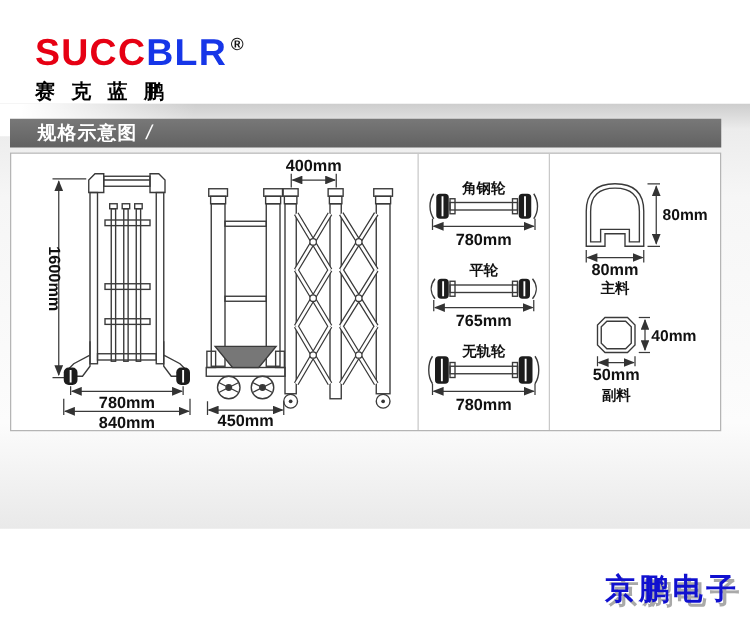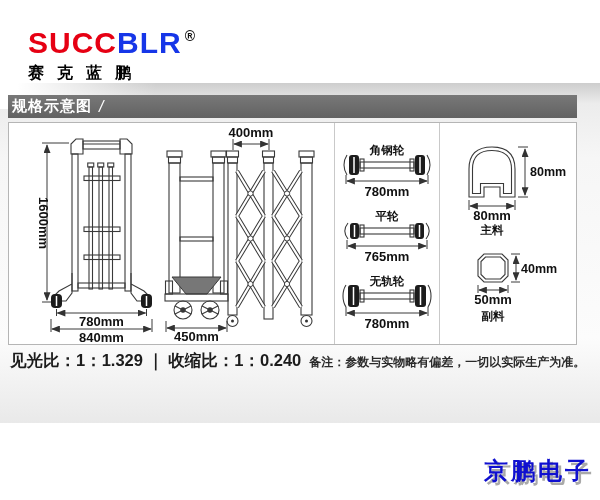--- a/index.html
+++ b/index.html
@@ -17,21 +17,21 @@
   .logo-cn{margin-top:5px;font-size:16px;font-weight:700;letter-spacing:13px;color:#000;
     font-family:"Liberation Serif",serif;white-space:nowrap;}
   
   .band{position:absolute;left:0;top:83px;width:600px;height:340px;
     background:linear-gradient(180deg,#cdcdcd 0%,#ececec 6%,#f6f6f6 22%,#fcfcfc 75%,#e9e9e9 100%);}
   .band::before{content:"";position:absolute;left:0;top:0;width:220px;height:26px;
     background:linear-gradient(100deg,#ffffff 8%,rgba(255,255,255,0) 70%);}
   
   .titlebar{position:absolute;left:8px;top:95px;width:569px;height:23px;box-sizing:border-box;
     background:linear-gradient(180deg,#787878,#626262);color:#fff;
-    display:flex;align-items:center;padding-left:4px;}
+    display:flex;align-items:center;padding-left:22px;}
   .title-cn{font-size:15px;font-weight:700;letter-spacing:1px;}
   .title-sep{margin:0 7px;font-size:16px;font-weight:400;font-style:italic;}
   .title-en{font-size:11px;color:#f0f0f0;}
   
   .canvas{position:absolute;left:8px;top:122px;width:567px;height:221px;
     background:#fff;border:1px solid #b5b5b5;}
   .canvas svg{position:absolute;left:0;top:0;}
   .ln{stroke:#3a3a3a;stroke-width:1.1;fill:none;}
   .dim{stroke:#3a3a3a;stroke-width:1;fill:none;}
   .divider{stroke:#c9c9c9;stroke-width:1;}
@@ -261,16 +261,15 @@
     <line class="dim" x1="469" y1="162" x2="469" y2="170"></line>
         <line class="dim" x1="499" y1="162" x2="499" y2="170"></line>
     <line class="dim" x1="470" y1="167" x2="498" y2="167" marker-start="url(#arr)" marker-end="url(#arr)"></line>
     <text class="dtxt" x="484" y="181">50mm</text>
     <text class="lbl" x="484" y="197">副料</text>
   </g>
 </svg>
 </div>
 
 <div class="notes">
-  <div class="ratio-line"><span>见光比：1：1.329 ｜ 收缩比：1：0.240</span><span class="remark">备注：参数与实物略有偏差，一切以实际生产为准。</span></div>
 </div>
 
 <div class="watermark">京鹏电子</div>
 
 </body></html>

